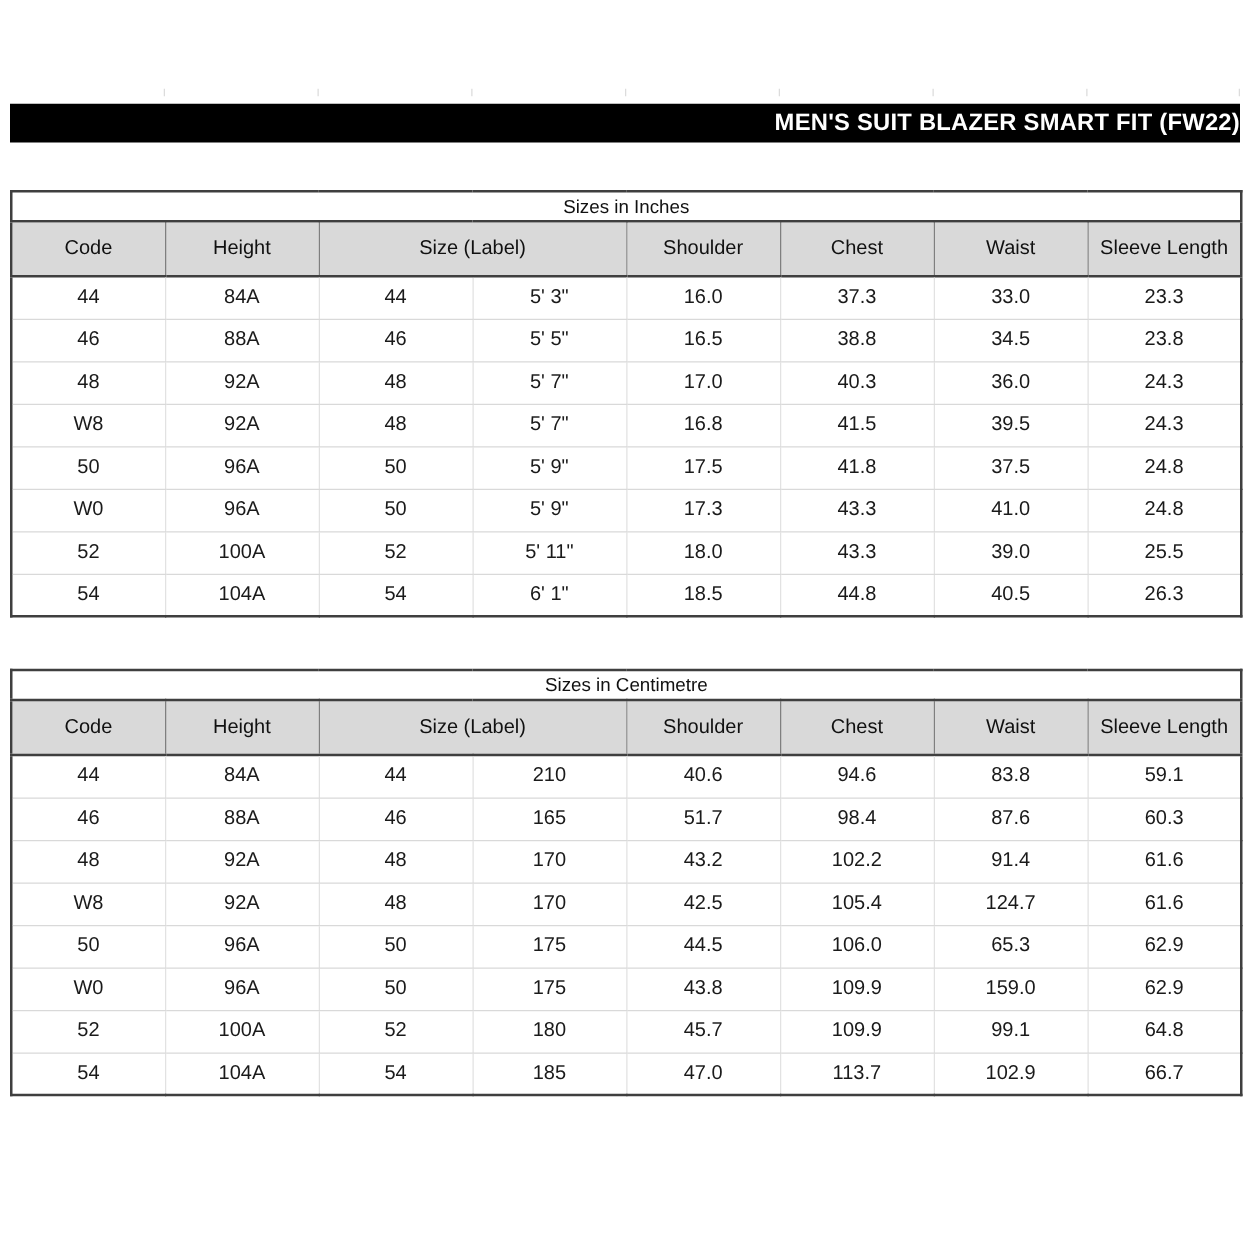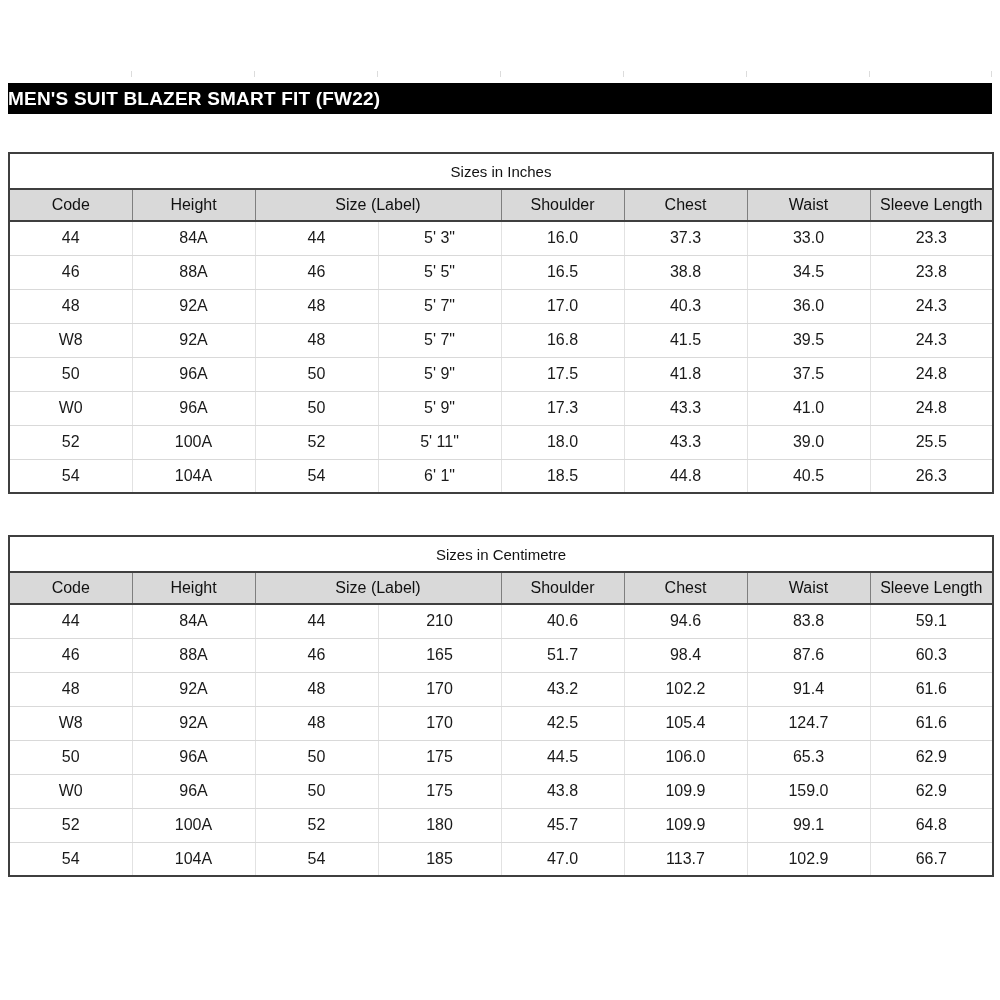--- a/index.html
+++ b/index.html
@@ -22,48 +22,48 @@
     position: absolute;
     left: 8px;
     top: 83px;
     width: 984px;
     height: 31px;
     background: #000000;
     color: #ffffff;
     font-weight: bold;
     font-size: 19px;
     line-height: 31px;
-    text-align: left;
+    text-align: right;
     letter-spacing: 0.2px;
   }
   .table-wrap { position: absolute; left: 8px; width: 984px; }
   .table-wrap.inches { top: 152px; }
   .table-wrap.cm     { top: 535px; }
   table {
     border-collapse: collapse;
     table-layout: fixed;
     width: 984px;
     background: #ffffff;
   }
   col { width: 123px; }
   td {
     text-align: center;
     vertical-align: middle;
     padding: 0 2px;
     overflow: hidden;
     white-space: nowrap;
   }
   table { border: 2px solid #3f3f3f; }
-  .title-row { height: 36px; }
+  .title-row { height: 24px; }
   .title-row td {
     font-size: 15px;
     background: #ffffff;
     border-bottom: 2px solid #3f3f3f;
   }
-  .header-row { height: 32px; }
+  .header-row { height: 44px; }
   .header-row td {
     font-size: 16px;
     background: #d9d9d9;
     border: 1px solid #7f7f7f;
     border-top: 2px solid #3f3f3f;
     border-bottom: 2px solid #3f3f3f;
   }
   tbody tr { height: 34px; }
   tbody td {
     font-size: 16px;

